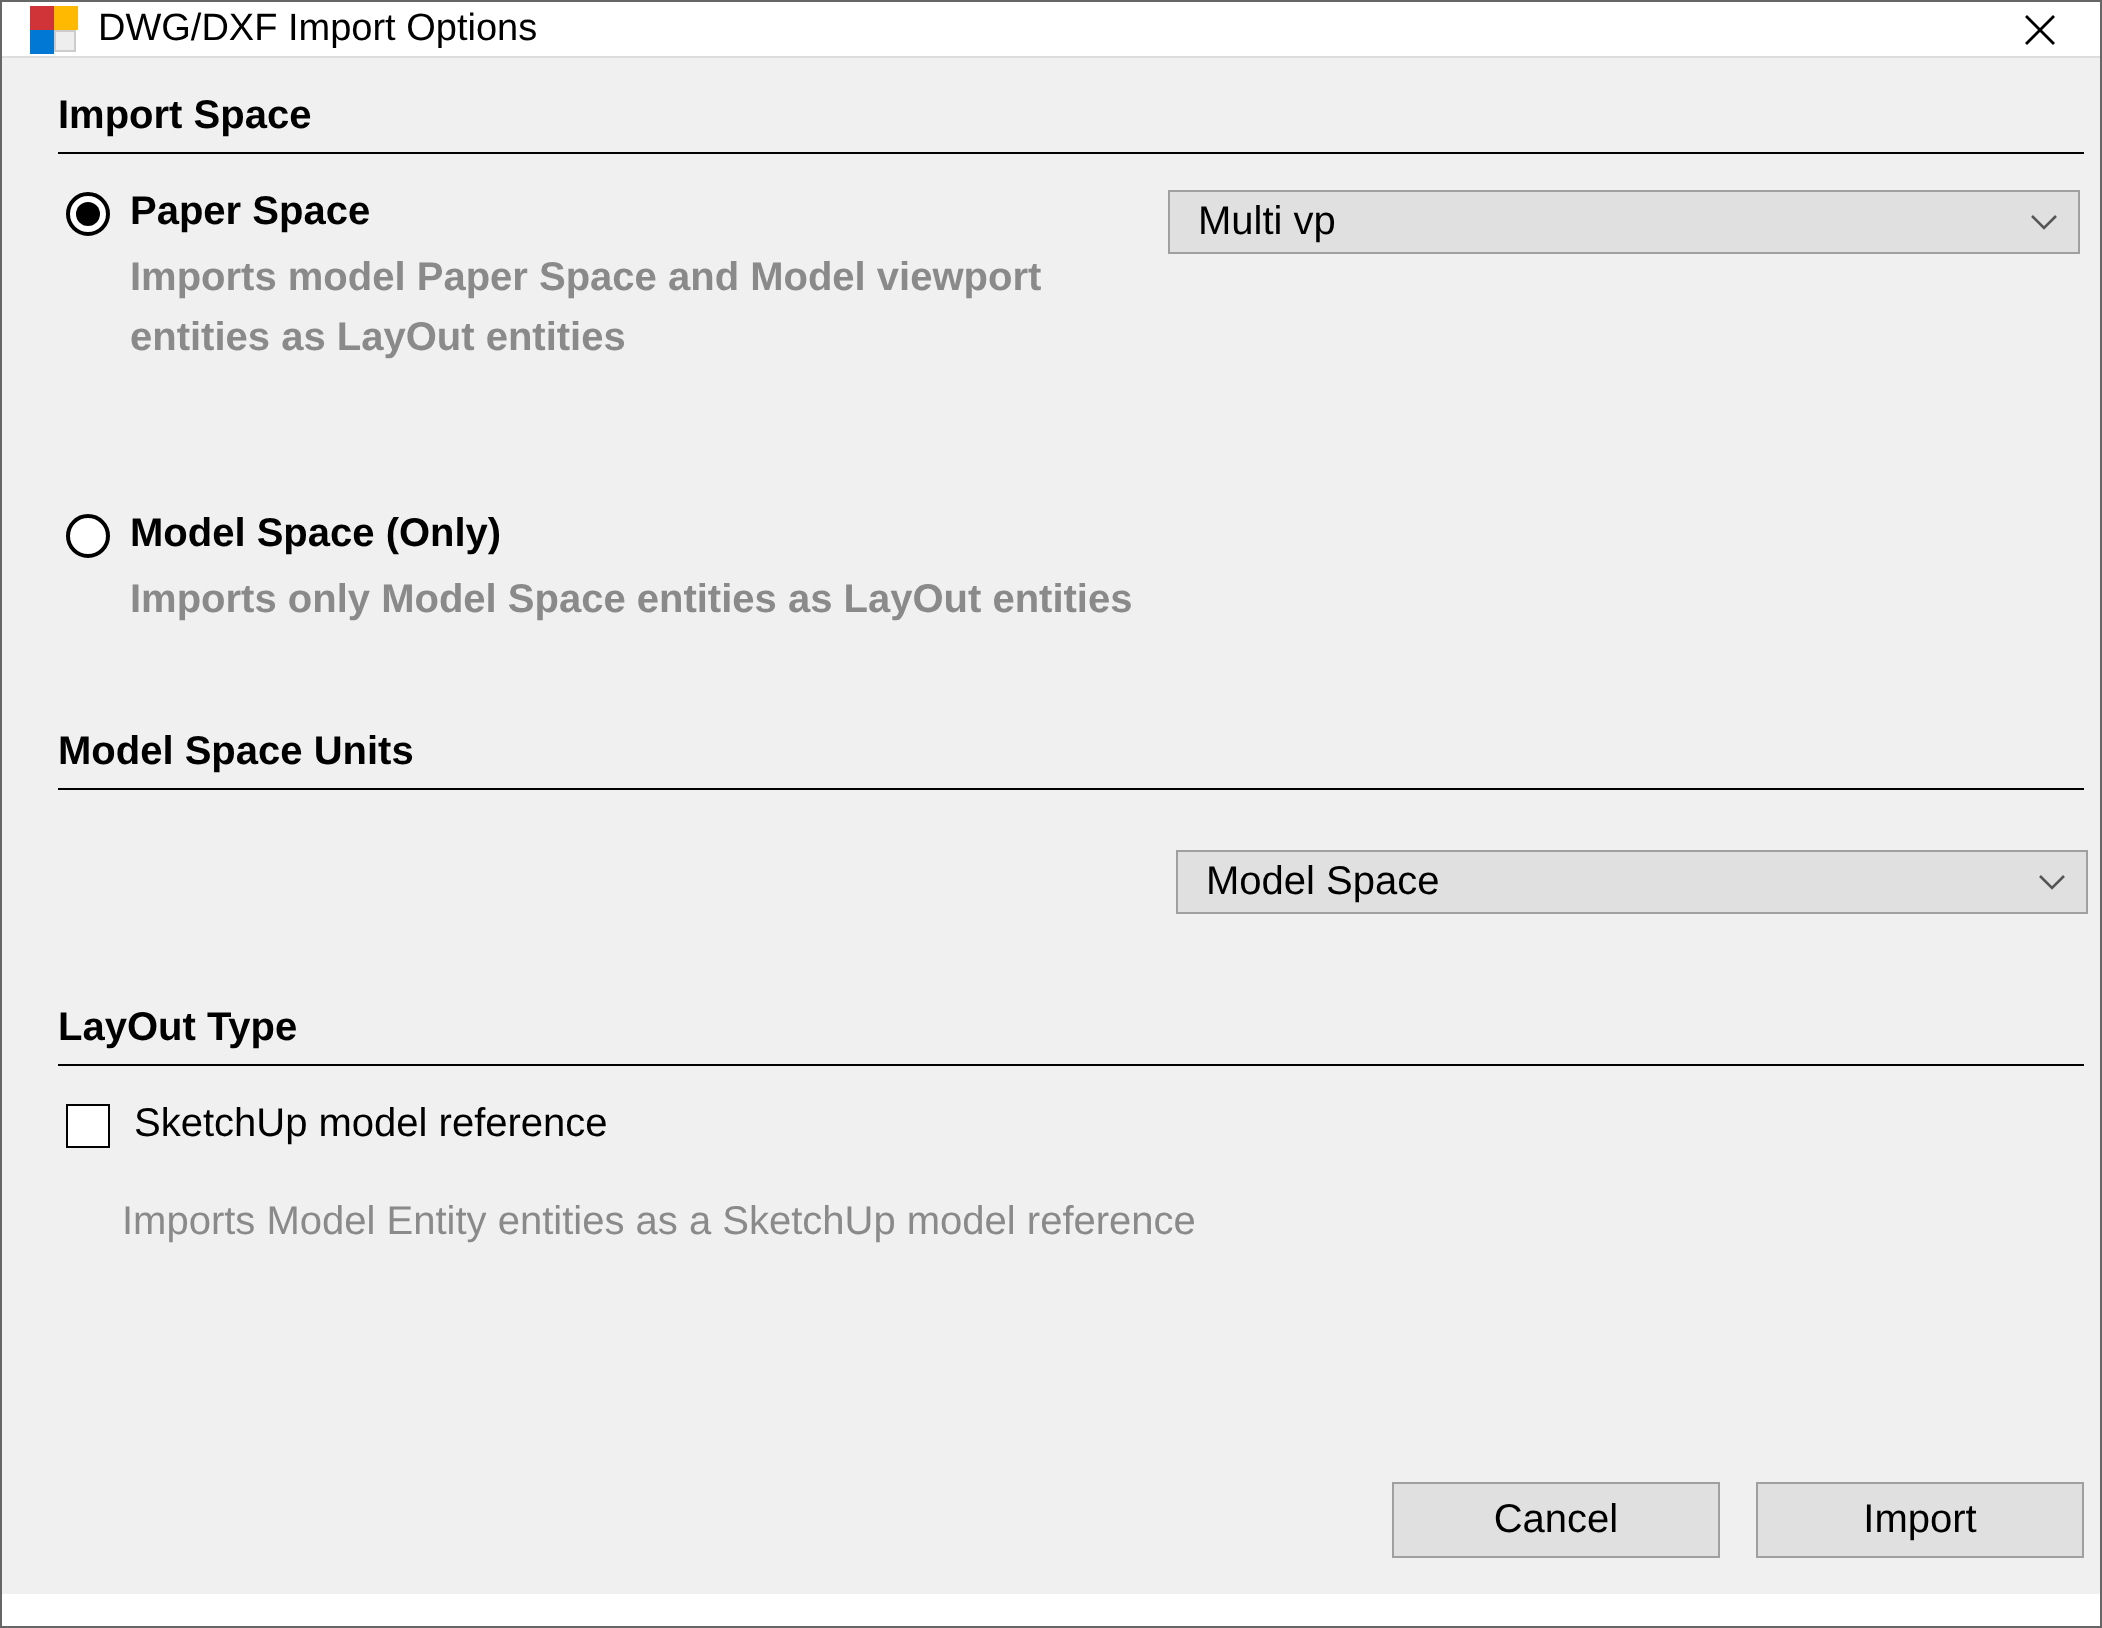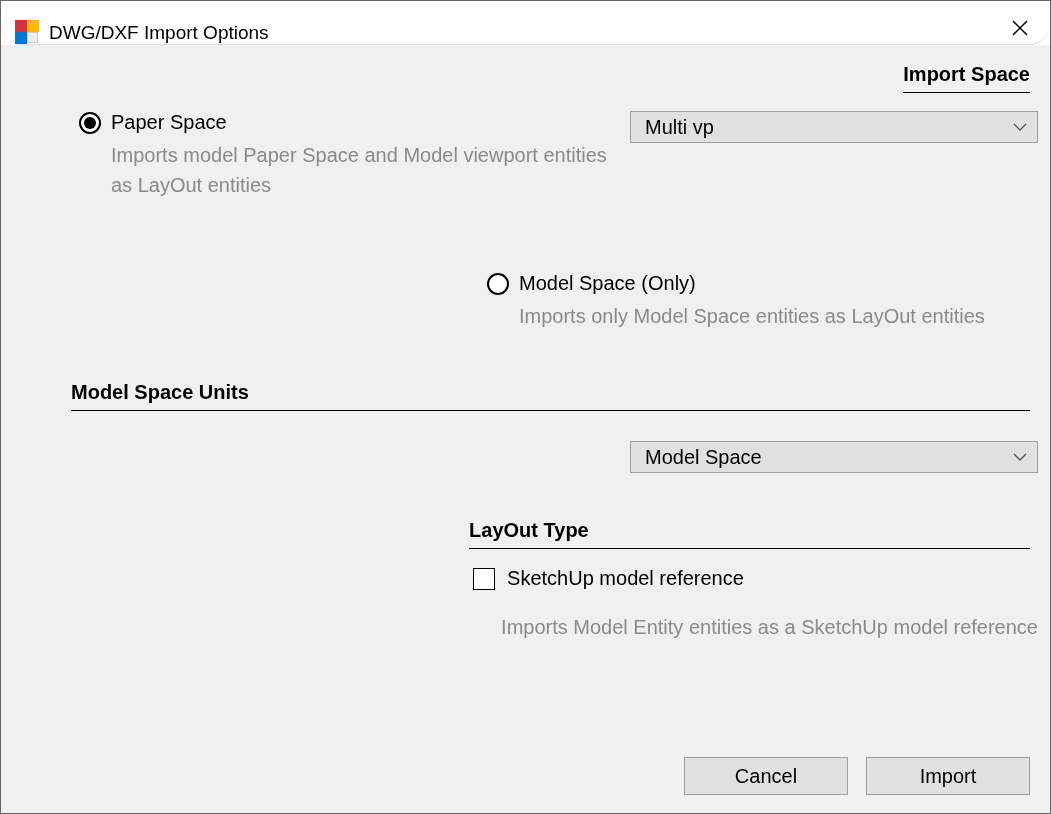--- a/index.html
+++ b/index.html
@@ -9,27 +9,26 @@
     }
     body {
       font-family: 'Segoe UI', Tahoma, Geneva, Verdana, sans-serif;
       background: #fff;
       width: 1051px;
       height: 814px;
       overflow: hidden;
       border: 1px solid #666;
     }
     .titlebar {
-      height: 44px;
-      background: #fff;
-      display: flex;
-      align-items: flex-end;
+      height: 28px;
+      background: #fff;
+      display: flex;
+      align-items: center;
       padding: 0 8px 0 14px;
       border-bottom: 1px solid #ddd;
-      border-radius: 21px;
     }
     .app-icon {
       width: 24px;
       height: 24px;
       margin-right: 10px;
       position: relative;
     }
     .app-icon .sq {
       position: absolute;
       width: 12px;
@@ -50,42 +49,42 @@
       display: flex;
       align-items: center;
       justify-content: center;
       cursor: pointer;
       font-size: 18px;
     }
     .close-btn svg { width: 16px; height: 16px; }
     .content {
       background: #f0f0f0;
       height: calc(814px - 46px);
-      padding: 18px 12px 18px 28px;
+      padding: 18px 0 18px 28px;
       display: flex;
       flex-direction: column;
-      align-items: flex-end;
     }
     .section-header {
       font-size: 20px;
       font-weight: 600;
       color: #000;
       border-bottom: 1.5px solid #000;
       padding-bottom: 6px;
       margin-bottom: 18px;
       margin-right: 8px;
     }
     .row {
       display: flex;
       align-items: flex-start;
       margin-bottom: 8px;
     }
     .left-col {
       width: 555px;
       padding-left: 4px;
+      font-weight: bold;
     }
     .radio-row {
       display: flex;
       align-items: center;
       gap: 10px;
       margin-bottom: 6px;
     }
     .radio {
       width: 22px;
       height: 22px;
@@ -109,21 +108,21 @@
       font-size: 20px;
       color: #000;
     }
     .desc {
       font-size: 20px;
       color: #8a8a8a;
       padding-left: 32px;
       line-height: 1.5;
     }
     .dropdown {
-      width: 408px;
+      width: 456px;
       height: 32px;
       background: #e0e0e0;
       border: 1px solid #a0a0a0;
       display: flex;
       align-items: center;
       padding: 0 10px 0 14px;
       font-size: 20px;
       color: #000;
       cursor: pointer;
       justify-content: space-between;

